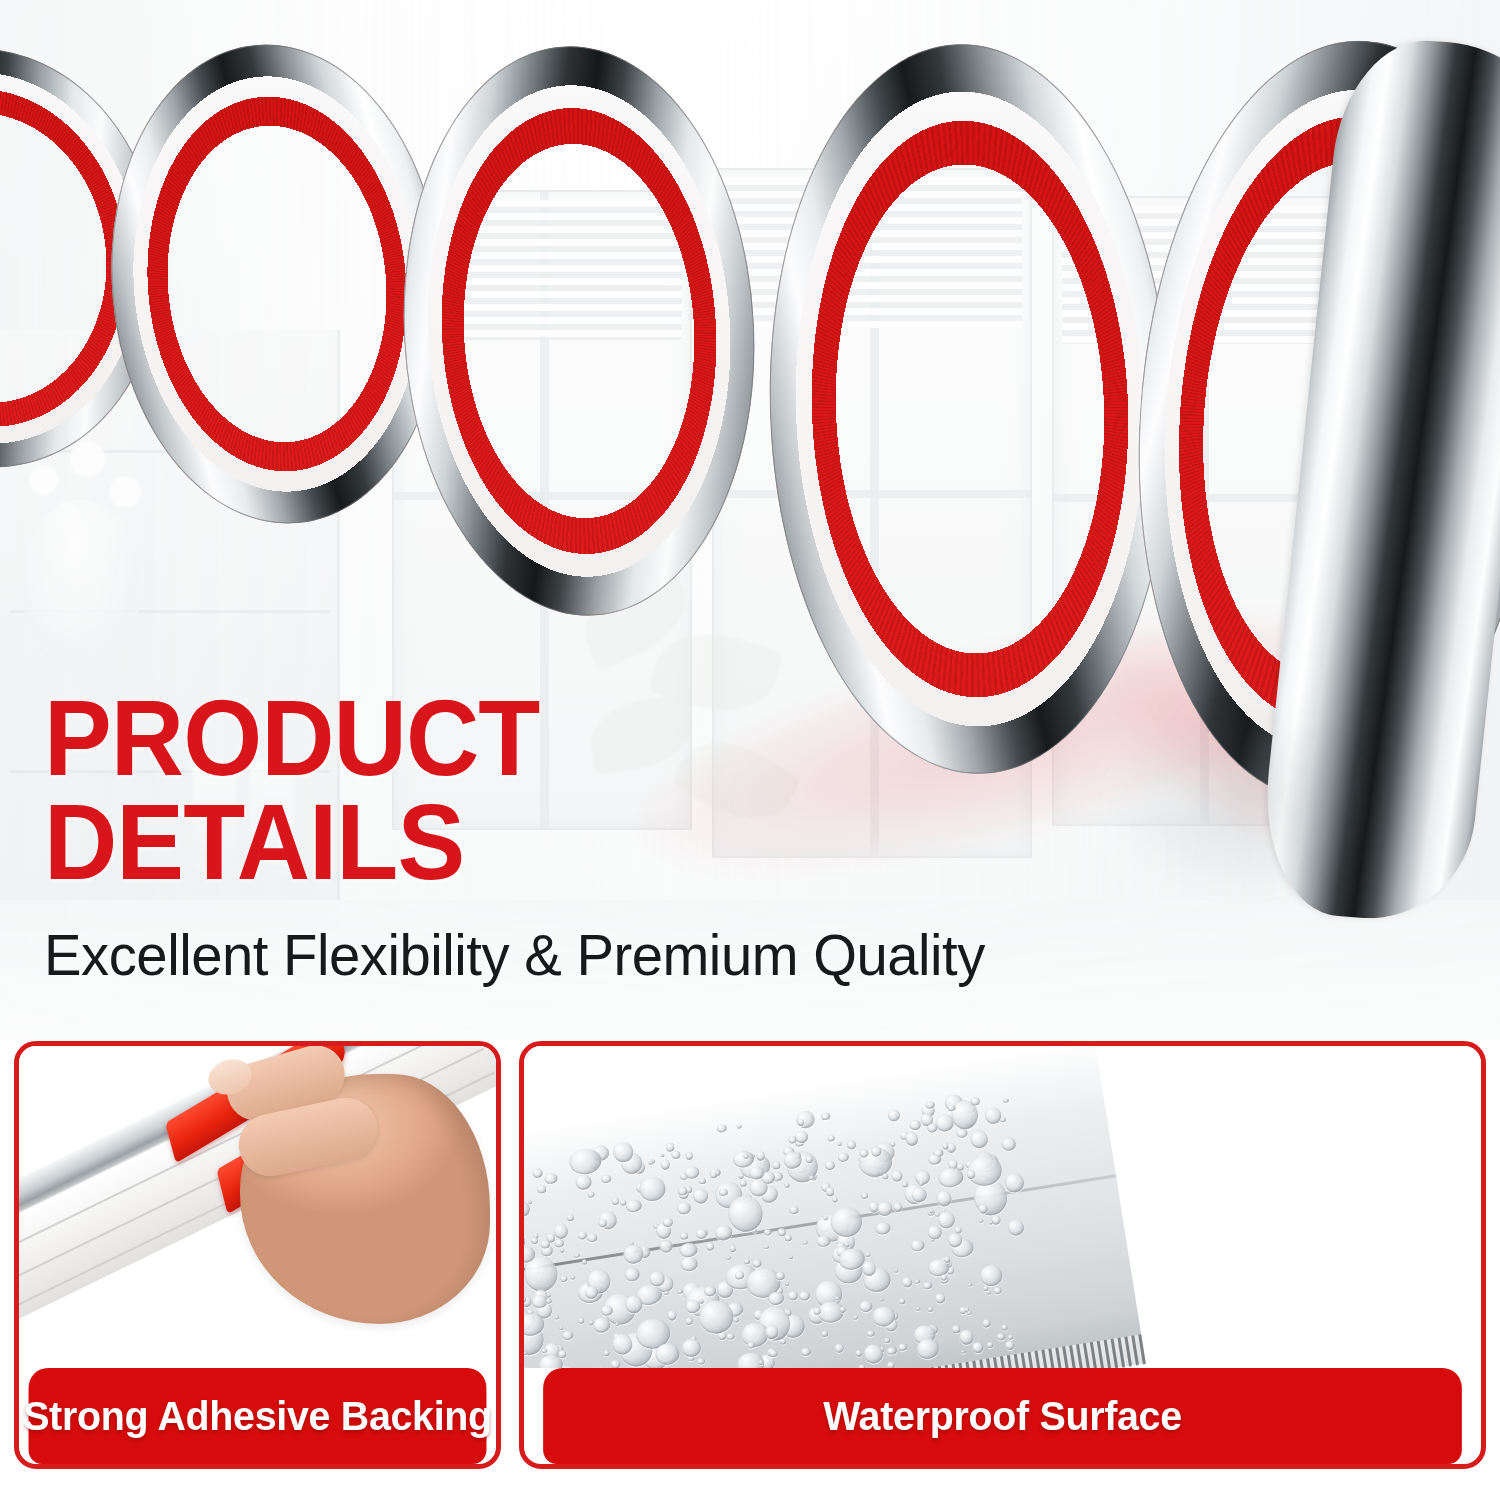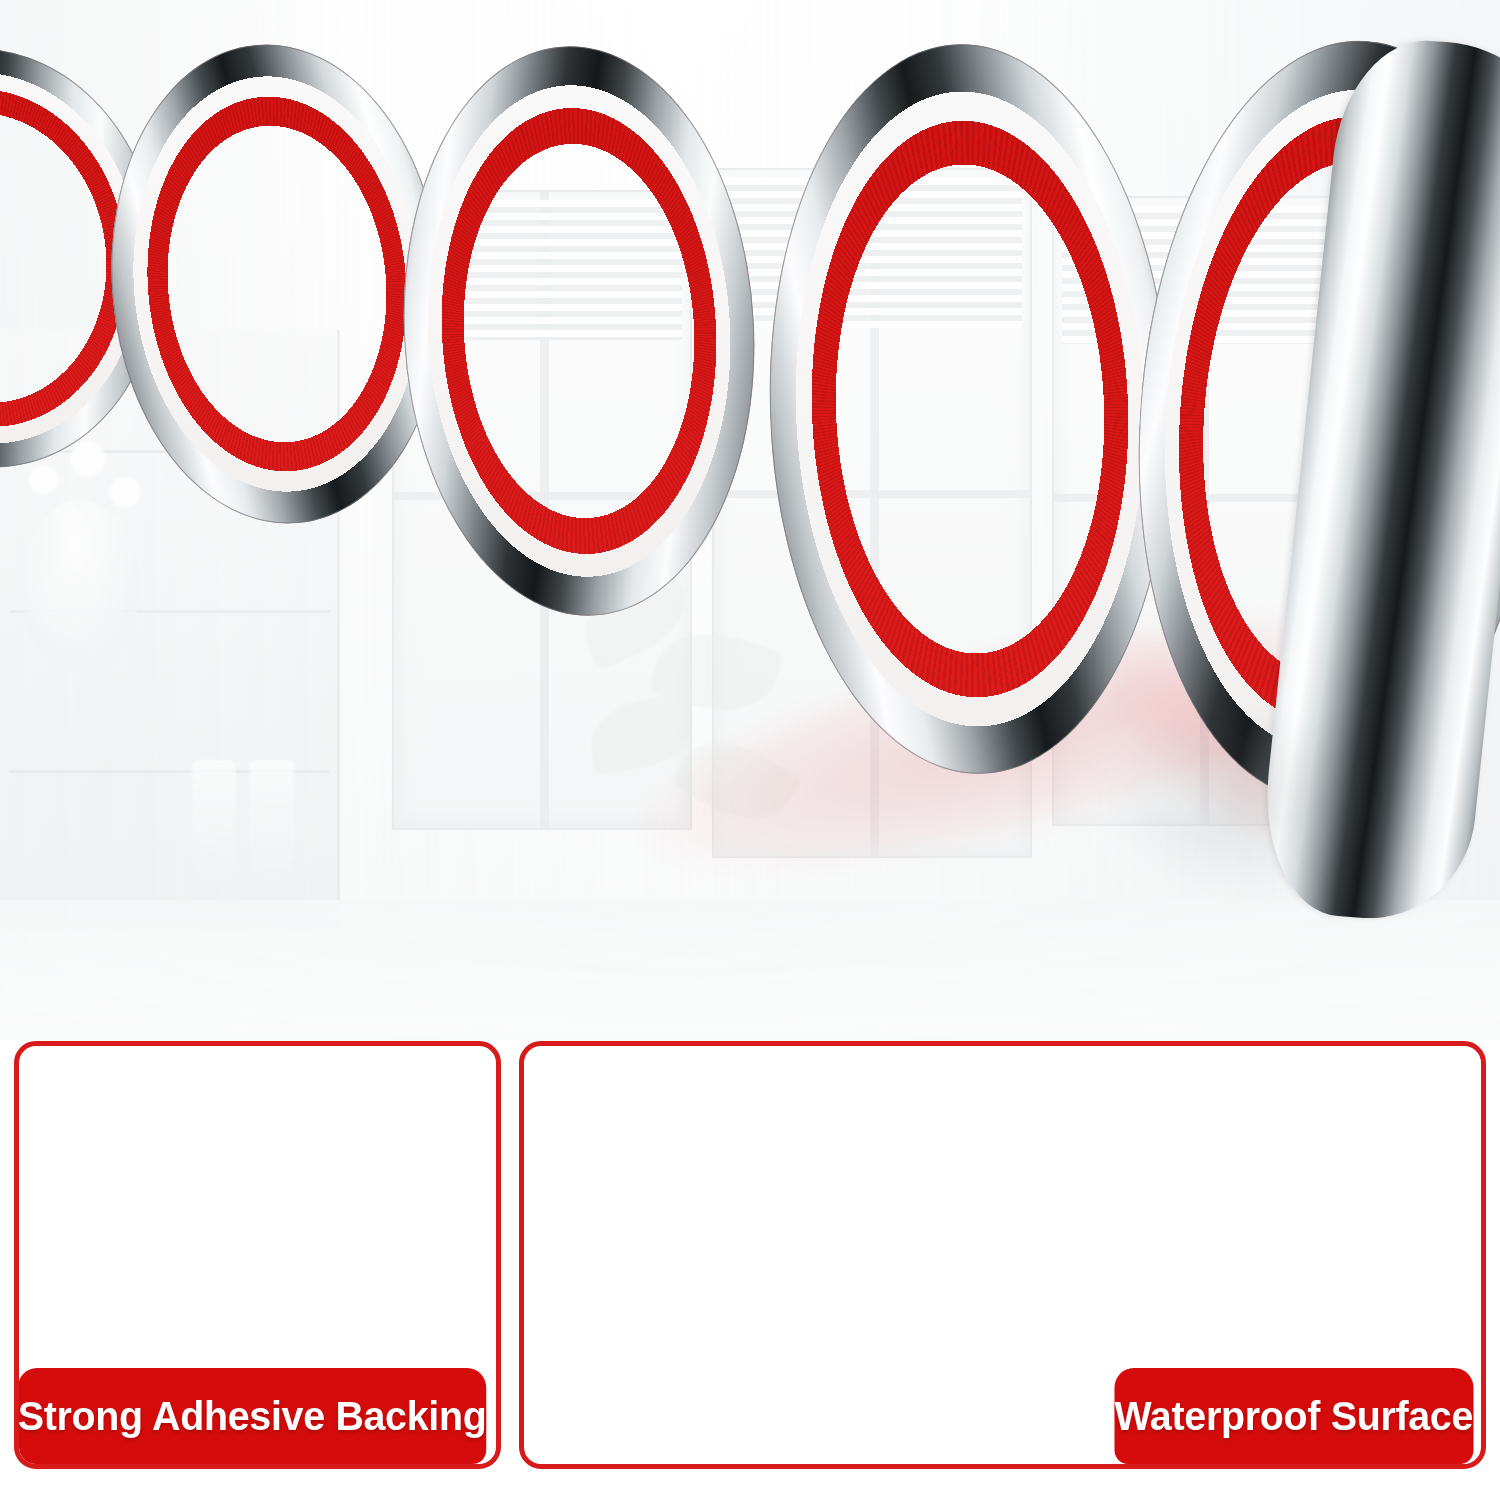--- a/index.html
+++ b/index.html
@@ -207,21 +207,21 @@
   #features {
     position:absolute; left:0; top:1041px; width:1500px; height:428px;
     display:flex; gap:18px; padding:0 14px; z-index:8;
   }
   .panel {
     position:relative;
     border:5px solid #D71A1A;
     border-radius:22px;
     background:#ffffff;
     overflow:hidden;
-    display:flex; flex-direction:column;align-items:flex-end;
+    display:flex; flex-direction:column;
   }
   .panel.p1 { flex:0 0 487px; }
   .panel.p2 { flex:0 0 455px; }
   .panel.p3 { flex:1 1 auto; }
 
   .panel-media { position:relative; flex:1 1 auto; overflow:hidden; background:#fff; }
   .panel-caption {
     flex:0 0 96px;
     background:#D60C0C;
     border-radius:20px 20px 14px 14px;
@@ -445,20 +445,25 @@
         <div class="adhesive" style="--aw:64px"></div>
         <div class="adhesive-white" style="--ww:40px"></div>
         <div class="chrome" style="--bw:26px"></div>
         <div class="edge-line"></div>
       </div>
 
       <div class="tail"></div>
       <div class="tail-shadow"></div>
     </div>
 
+    <div id="headings">
+      <div class="title-line">PRODUCT</div>
+      <div class="title-line">DETAILS</div>
+      <div id="subtitle">Excellent Flexibility &amp; Premium Quality</div>
+    </div>
   </div>
 
   <div id="features">
 
     <div class="panel p1">
       <div class="panel-media">
         <div class="strip-big">
           <div class="strip-chrome-face"></div>
           <div class="strip-white">
             <div class="strip-groove" style="top:26px"></div>

